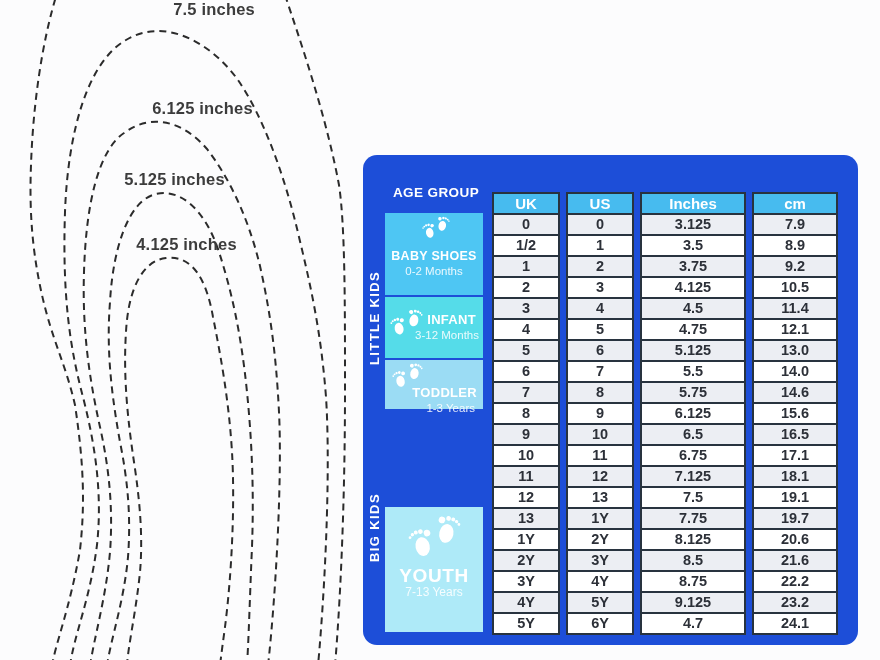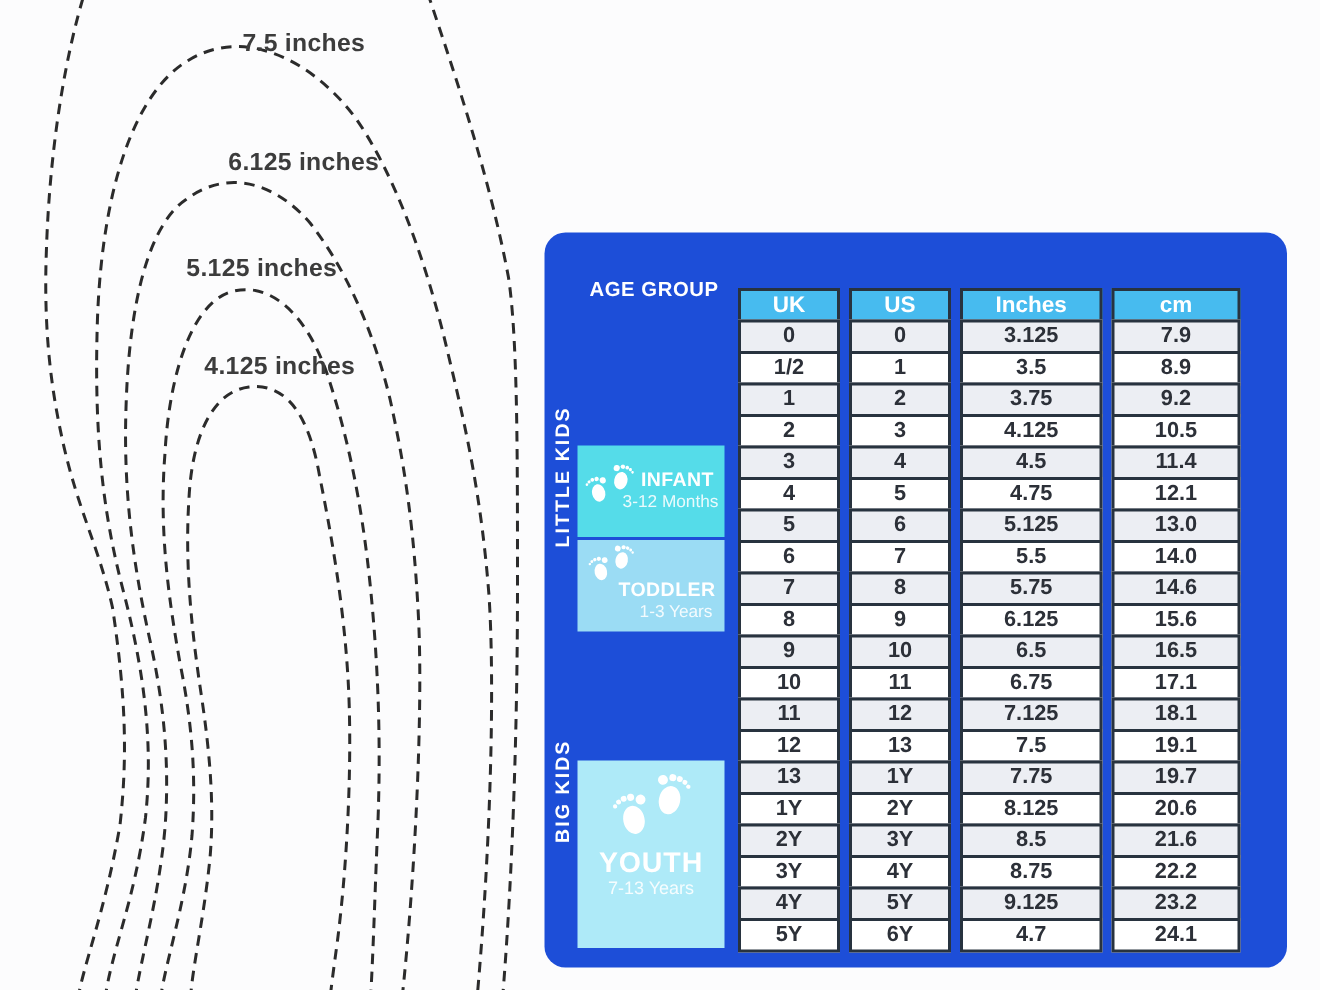--- a/index.html
+++ b/index.html
@@ -8,21 +8,21 @@
     background:#fcfcfd;
     font-family:"Liberation Sans",sans-serif;
   }
   
   .outline-svg{position:absolute;left:0;top:0;}
   .outline-svg path{fill:none;stroke:#2b2b2b;stroke-width:2;stroke-dasharray:7 5;}
   .ol-label{
     position:absolute;text-align:center;color:#3c3c3c;
     font-size:16.5px;font-weight:600;letter-spacing:.2px;white-space:nowrap;
   }
-  #ol-0{left:150px;top:20px;width:105px;}
+  #ol-0{left:150px;top:0;width:105px;text-align:right;}
   #ol-1{left:145px;top:99px;width:115px;}
   #ol-2{left:117px;top:170px;width:115px;}
   #ol-3{left:129px;top:235px;width:115px;}
   
   .panel{
     position:absolute;left:363px;top:155px;width:495px;height:490px;
     border-radius:14px;background:#45B9EE;
   }
   .age-title{
     position:absolute;left:20px;top:30px;width:106px;text-align:center;
@@ -33,21 +33,21 @@
     color:#fff;font-weight:bold;font-size:13px;letter-spacing:1.4px;
     writing-mode:vertical-rl;transform:rotate(180deg);
     display:flex;align-items:center;justify-content:center;white-space:nowrap;
   }
   #side-little{top:58px;height:210px;}
   #side-big{top:268px;height:210px;}
   
   .agebox{position:absolute;left:22px;width:98px;}
   #box-baby{top:58px;height:82px;}
   #box-infant{top:142px;height:61px;}
-  #box-toddler{top:205px;height:61px;}
+  #box-toddler{top:205px;height:49px;}
   #box-kids{top:268px;height:82px;}
   #box-youth{top:352px;height:125px;}
   .agebox .name{
     position:absolute;left:0;width:100%;box-sizing:border-box;
     color:#fff;font-weight:bold;font-size:13px;letter-spacing:.3px;white-space:nowrap;
   }
   .agebox .range{
     position:absolute;left:0;width:100%;box-sizing:border-box;
     color:rgba(255,255,255,.88);font-size:11.5px;white-space:nowrap;
   }
@@ -65,21 +65,21 @@
   #box-kids   .name{top:34px;text-align:right;padding-right:8px;}
   #box-kids   .range{top:50px;text-align:right;padding-right:5px;}
   #box-youth  .feet{left:23px;top:8px;width:53px;height:45px;}
   #box-youth  .name{top:58px;text-align:center;font-size:19px;letter-spacing:.6px;}
   #box-youth  .range{top:78px;text-align:center;font-size:12px;}
   
   .size-table{position:absolute;left:129px;top:37px;display:flex;gap:6px;}
   .size-col{display:flex;flex-direction:column;}
   .size-col:nth-child(1){width:68px;}
   .size-col:nth-child(2){width:68px;}
-  .size-col:nth-child(3){width:95px;text-align:center;}
+  .size-col:nth-child(3){width:106px;text-align:center;}
   .size-col:nth-child(4){width:86px;}
   .cell{
     height:23px;box-sizing:border-box;border:2px solid #28333F;margin-top:-2px;
     display:flex;align-items:center;justify-content:center;
     font-size:14.5px;font-weight:600;color:#2c3038;line-height:1;
   }
   .cell:first-child{margin-top:0;}
   .cell.head{background:#47BBEF;color:#fff;font-weight:bold;font-size:15px;}
   .cell.odd{background:#ECEEF3;}
   .cell.even{background:#FFFFFF;}
@@ -129,20 +129,27 @@
 <div class="ol-label" id="ol-2">5.125 inches</div>
 <div class="ol-label" id="ol-3">4.125 inches</div>
 
 <div class="panel" style="background-color: #1d4ed8;">
 
   <div class="age-title">AGE GROUP</div>
 
   <div class="side-label" id="side-little">LITTLE KIDS</div>
   <div class="side-label" id="side-big">BIG KIDS</div>
 
+  <div class="agebox" id="box-baby" style="background-color: rgb(78, 198, 243);">
+    <svg class="feet" viewBox="0 0 112 92">
+        <use href="#feet-pair"></use>
+      </svg>
+    <div class="name">BABY SHOES</div>
+    <div class="range">0-2 Months</div>
+  </div>
 
   <div class="agebox" id="box-infant" style="background-color: rgb(85, 220, 233);">
     <svg class="feet" viewBox="0 0 112 92">
         <use href="#feet-pair"></use>
       </svg>
     <div class="name">INFANT</div>
     <div class="range">3-12 Months</div>
   </div>
 
   <div class="agebox" id="box-toddler" style="background-color: rgb(155, 220, 244);">

